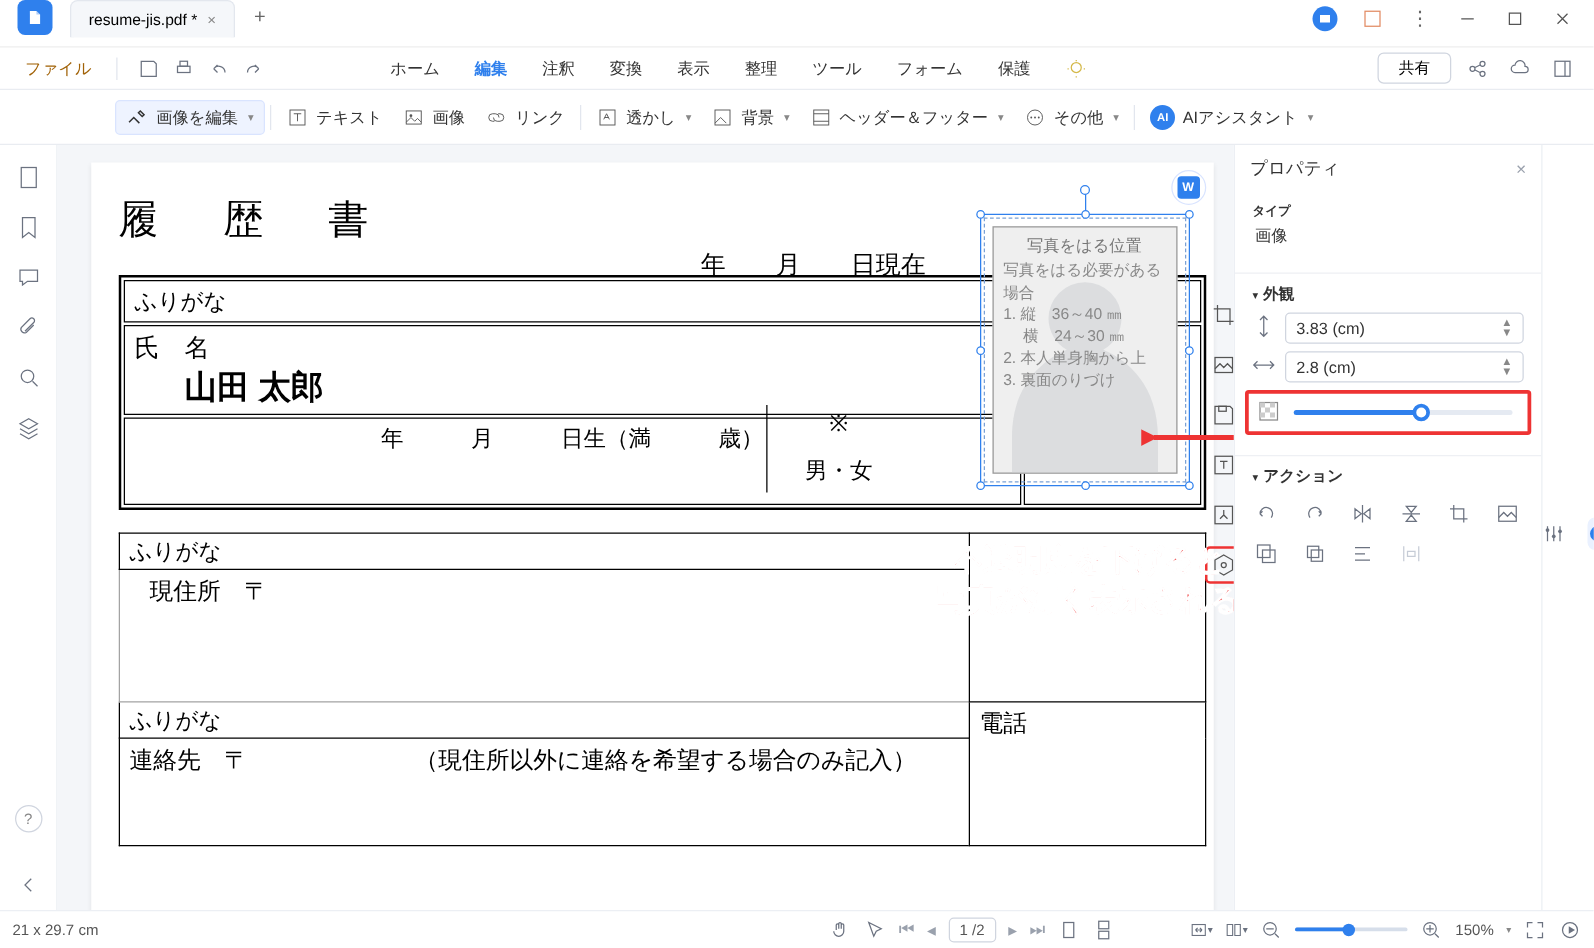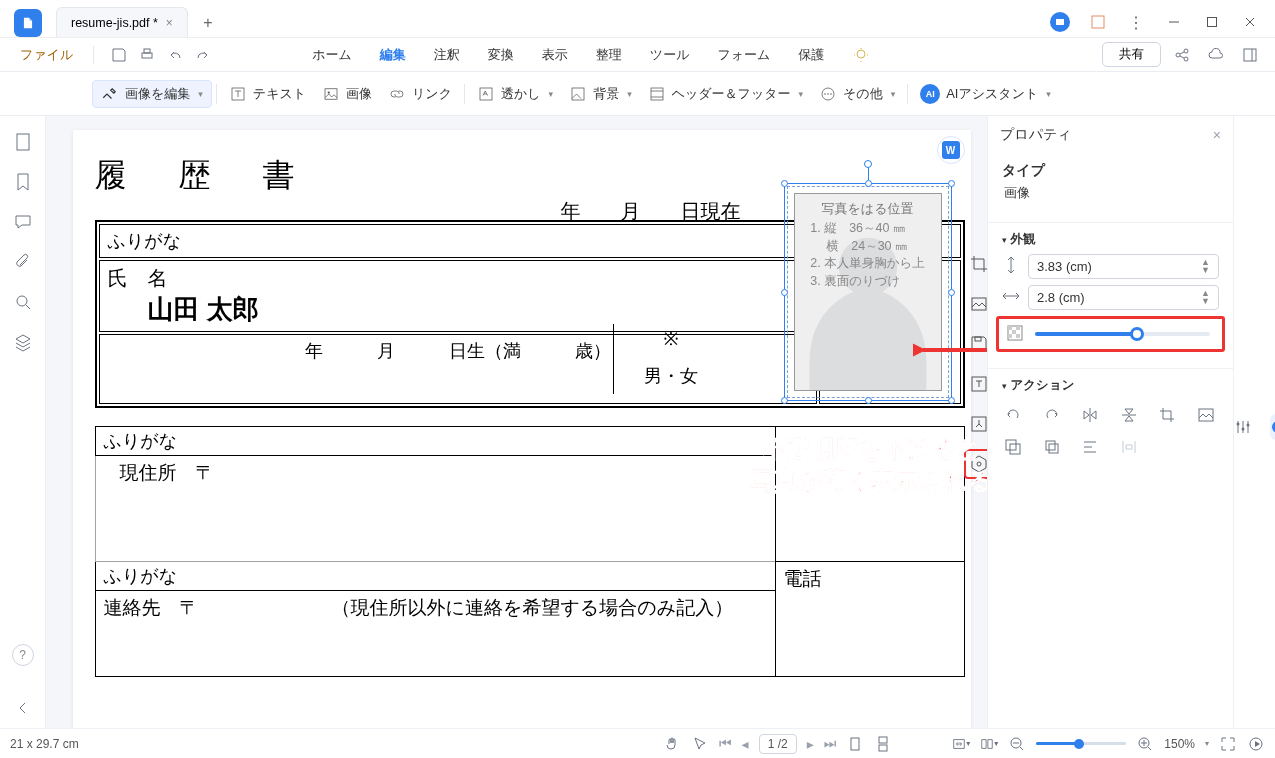--- a/index.html
+++ b/index.html
@@ -1,19 +1,19 @@
 <!DOCTYPE html>
 <html><head>
 <meta charset="utf-8">
 <style>
 * { margin: 0; padding: 0; box-sizing: border-box; font-family: "Yu Gothic UI", "Meiryo", sans-serif; }
 body { width: 1275px; height: 758px; background: #fff; overflow: hidden; position: relative; }
 
 
-.titlebar { height: 38px; display: flex; align-items: flex-end; background: #fff; border-bottom: 1px solid #eee; }
+.titlebar { height: 38px; display: flex; align-items: flex-start; background: #fff; border-bottom: 1px solid #eee; }
 .app-icon { width: 28px; height: 28px; margin: 0 8px 0 14px; background: #2f80ed; border-radius: 6px; display:flex; align-items:center; justify-content:center;}
 .app-icon svg { width: 14px; height:14px; }
 .tab { height: 30px; padding: 0 14px; display: flex; align-items: center; gap:8px; font-size: 12.5px; border-radius: 6px 6px 0 0; background:#f5f7fa; border:1px solid #e3e7ee; border-bottom:none; margin-left:6px;}
 .tab .close{font-size:12px; color:#888;}
 .newtab{width:28px; height:28px; display:flex; align-items:center; justify-content:center; color:#666; margin-left:6px; font-size:16px;}
 .titlebar-spacer{flex:1;}
 .win-btns{display:flex; gap:4px; padding-right:8px; align-items:center;}
 .win-btn{width:34px; height:30px; display:flex; align-items:center; justify-content:center; color:#666;}
 .circ-blue{width:20px;height:20px;border-radius:50%;background:#2f80ed;display:flex;align-items:center;justify-content:center;}
 
@@ -49,21 +49,21 @@
 
 .doc-title{position:absolute;left:22px;top:24px;font-family:"MS Mincho",serif;font-size:32px;letter-spacing:22px;}
 .date-line{position:absolute;right:230px;top:68px;font-size:20px;font-family:"MS Mincho",serif;}
 .grid{position:absolute;left:22px;top:90px;width:870px;border:2px solid #000;}
 .grid td{font-family:"MS Mincho",serif;font-size:18px;padding:4px 8px;border:1px solid #000;vertical-align:top;}
 .grid tr.h1 td{height:24px;font-size:18px;}
 .grid tr.h2 td{height:62px;}
 .grid .name-value{font-size:26px;font-weight:700;font-family:"MS Gothic",sans-serif;padding-left:40px;}
 .grid .tlabel{font-size:20px;}
 
-.photo-box{position:absolute;right:22px;top:56px;width:162px;height:212px;border:1px dashed #7aa1d6;}
+.photo-box{position:absolute;right:22px;top:44px;width:162px;height:212px;border:1px dashed #7aa1d6;}
 .photo-sel{position:absolute;inset:-4px;border:1px solid #2f80ed;}
 .photo-sel .h{position:absolute;width:7px;height:7px;border:1px solid #2f80ed;background:#fff;border-radius:50%;}
 .photo-sel .h.tl{left:-4px;top:-4px;} .photo-sel .h.tr{right:-4px;top:-4px;}
 .photo-sel .h.bl{left:-4px;bottom:-4px;} .photo-sel .h.br{right:-4px;bottom:-4px;}
 .photo-sel .h.tm{left:calc(50% - 3px);top:-4px;} .photo-sel .h.bm{left:calc(50% - 3px);bottom:-4px;}
 .photo-sel .h.ml{left:-4px;top:calc(50% - 3px);} .photo-sel .h.mr{right:-4px;top:calc(50% - 3px);}
 .photo-sel .rot{position:absolute;left:calc(50% - 4px);top:-24px;width:8px;height:8px;border:1px solid #2f80ed;border-radius:50%;background:#fff;}
 .photo-sel::before{content:"";position:absolute;left:50%;top:-20px;width:1px;height:16px;background:#2f80ed;}
 .photo-inner{position:absolute;inset:6px;border:1px solid #999;background:#efefef;overflow:hidden;display:flex;flex-direction:column;align-items:center;font-family:"MS Mincho",serif;}
 .photo-silhouette{position:absolute;inset:0;opacity:.5;}
@@ -77,21 +77,21 @@
 .word-badge .w{width:18px;height:18px;border-radius:3px;background:#2f80ed;color:#fff;font-size:10px;font-weight:700;display:flex;align-items:center;justify-content:center;}
 
 .annot-text{position:absolute;font-size:24px;font-weight:800;color:#e33;-webkit-text-stroke:1px #fff;line-height:1.25;}
 .arrow-ann{position:absolute;pointer-events:none;}
 
 
 .right-panel{width:246px;border-left:1px solid #eceff4;display:flex;flex-direction:column;font-size:13px;color:#333;}
 .rp-head{display:flex;align-items:center;padding:10px 12px 8px;font-size:14px;font-weight:500;}
 .rp-head .x{margin-left:auto;color:#9aa1ad;}
 .rp-section{padding:4px 14px 12px;border-bottom:1px solid #eef0f4;}
-.rp-label{font-weight:700;font-size:14px;margin:6px 0 4px;}
+.rp-label{font-weight:700;font-size:10px;margin:6px 0 4px;}
 .rp-sub{display:flex;align-items:center;gap:4px;font-size:12.5px;color:#333;margin:4px 0;}
 .rp-value{font-size:13px;margin:4px 0 8px 2px;}
 .dim-row{display:flex;align-items:center;gap:8px;margin:6px 0;}
 .dim-row .icn{width:18px;color:#6b7280;text-align:center;}
 .dim-input{flex:1;border:1px solid #d0d5df;border-radius:4px;padding:4px 8px;font-size:13px;display:flex;align-items:center;justify-content:space-between;background:#fff;}
 .dim-input .spin{font-size:9px;color:#888;line-height:.8;}
 .slider-row{display:flex;align-items:center;gap:10px;padding:6px 2px;border:3px solid #e33;border-radius:3px;margin:4px -6px;}
 .slider-row .icn{width:18px;height:18px;color:#888;margin-left:6px;}
 .slider{flex:1;height:4px;background:#e5eaf2;border-radius:2px;position:relative;margin-right:10px;}
 .slider .fill{position:absolute;left:0;top:0;height:100%;width:58%;background:#2f80ed;border-radius:2px;}
@@ -396,20 +396,21 @@
             <div class="h bm"></div>
             <div class="h br"></div>
           <div class="rot"></div>
         </div>
         <div class="photo-inner">
           <svg class="photo-silhouette" viewBox="0 0 100 140">
               <path d="M50 30a20 20 0 0120 20 20 20 0 01-10 17c14 6 30 20 30 48v25H10v-25c0-28 16-42 30-48a20 20 0 01-10-17 20 20 0 0120-20z" fill="#c9ccd0"></path>
             </svg>
           <div class="photo-text">写真をはる位置</div>
           <div class="photo-list">
+            <div>写真をはる必要がある場合</div>
             <div>1. 縦　36～40 ㎜</div>
             <div>　 横　24～30 ㎜</div>
             <div>2. 本人単身胸から上</div>
             <div>3. 裏面のりづけ</div>
           </div>
         </div>
 
         <div class="float-tools">
           <div class="ft">
               <svg width="20" height="20" viewBox="0 0 20 20">

